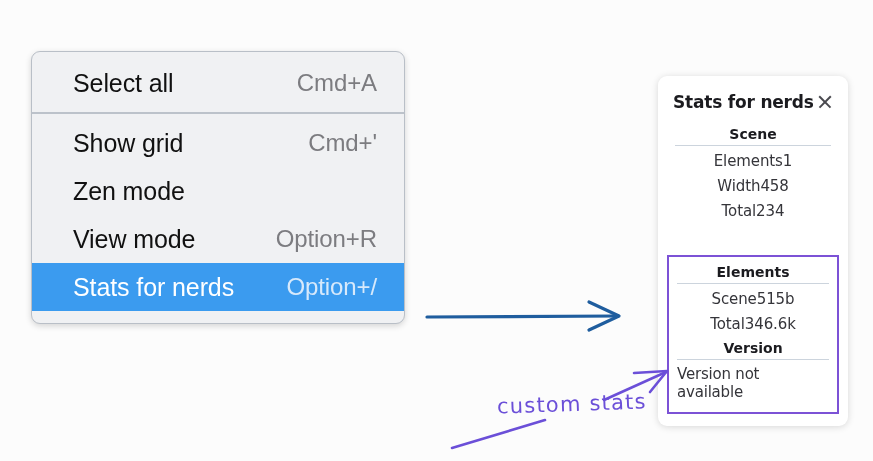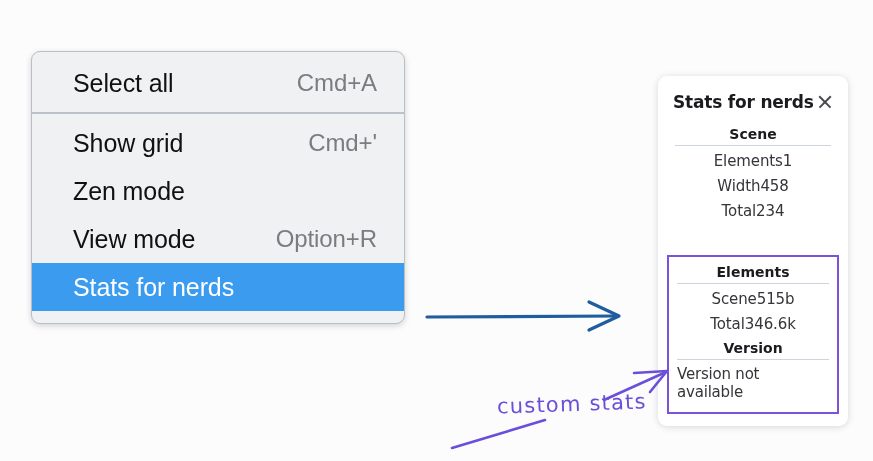--- a/index.html
+++ b/index.html
@@ -197,20 +197,21 @@
     </div>
     <div class="menu-item">
       <span class="label">Zen mode</span>
     </div>
     <div class="menu-item">
       <span class="label">View mode</span>
       <span class="shortcut">Option+R</span>
     </div>
     <div class="menu-item selected">
       <span class="label">Stats for nerds</span>
+      <span class="shortcut">Option+/</span>
     </div>
   </div>
 </div>
 
 <div id="stats-panel">
 
   <div id="stats-header">
     <span class="title">Stats for nerds</span>
     <span class="close-icon"></span>
   </div>

